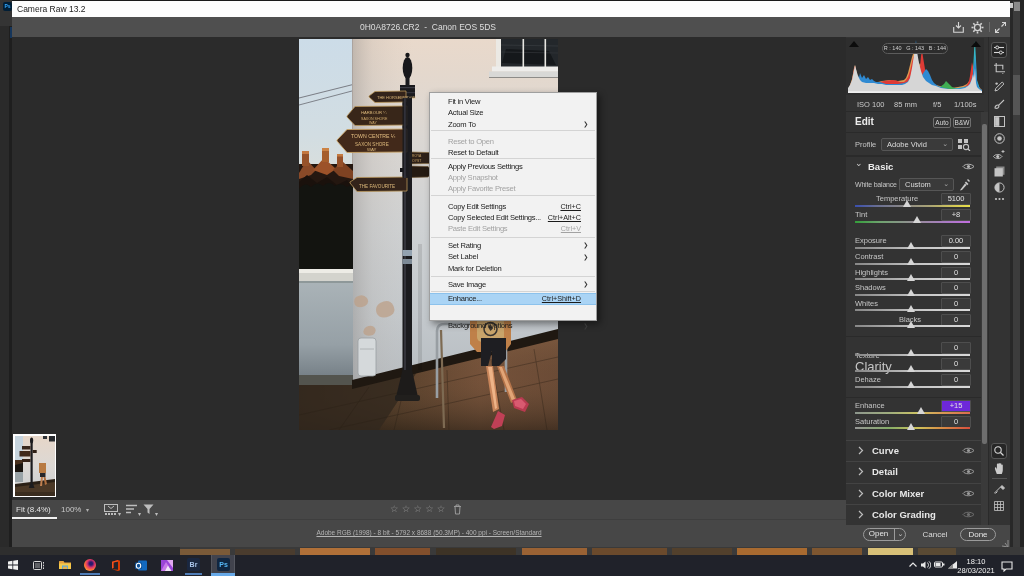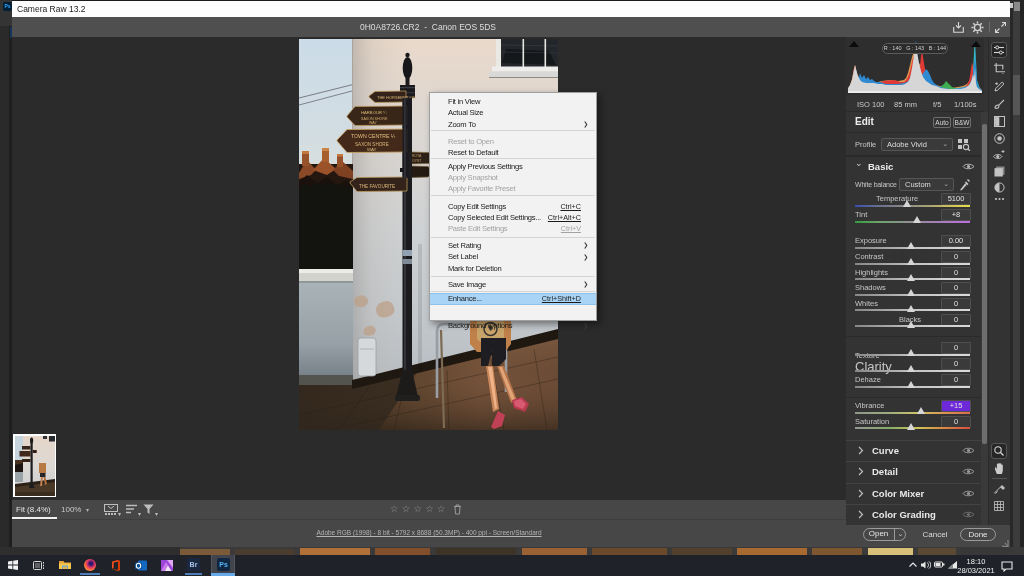--- a/index.html
+++ b/index.html
@@ -405,21 +405,21 @@
       <div class="abs" style="left:941px;top:358px;width:30px;height:12px;background:#3a3a3a;border:1px solid #4e4e4e;border-radius:1px;color:#e2e2e2;font-size:7.5px;text-align:center;line-height:10px;">0</div>
       <div class="abs" style="left:855px;top:369.5px;width:115px;height:2px;background:linear-gradient(90deg,#878787,#c6c6c6 55%,#dadada);"></div>
       <div class="abs" style="left:907px;top:365px;width:0;height:0;border-left:4px solid transparent;border-right:4px solid transparent;border-bottom:7px solid #d6d6d6;"></div>
 
       <div class="abs" style="left:855px;top:375px;font-size:7.5px;color:#c6c6c6;">Dehaze</div>
       <div class="abs" style="left:941px;top:374px;width:30px;height:12px;background:#3a3a3a;border:1px solid #4e4e4e;border-radius:1px;color:#e2e2e2;font-size:7.5px;text-align:center;line-height:10px;">0</div>
       <div class="abs" style="left:855px;top:385.5px;width:115px;height:2px;background:linear-gradient(90deg,#878787,#c6c6c6 55%,#dadada);"></div>
       <div class="abs" style="left:907px;top:381px;width:0;height:0;border-left:4px solid transparent;border-right:4px solid transparent;border-bottom:7px solid #d6d6d6;"></div>
       <div class="abs" style="left:846px;top:397px;width:135px;height:1px;background:#2a2a2a;"></div>
 
-      <div class="abs" style="left:855px;top:401px;font-size:7.5px;color:#c6c6c6;">Vibrance</div>
+      <div class="abs" style="left:855px;top:401px;font-size:7.5px;color:#c6c6c6;">Enhance</div>
       <div class="abs" style="left:941px;top:400px;width:30px;height:12px;background:#6d28d9;border:1px solid #4e4e4e;border-radius:1px;color:#e2e2e2;font-size:7.5px;text-align:center;line-height:10px;">+15</div>
       <div class="abs" style="left:855px;top:411.5px;width:115px;height:2px;background:linear-gradient(90deg,#8d968d,#9fae7e 30%,#cec463 55%,#d89a54 75%,#db6b4e);"></div>
       <div class="abs" style="left:917px;top:407px;width:0;height:0;border-left:4px solid transparent;border-right:4px solid transparent;border-bottom:7px solid #d6d6d6;"></div>
 
       <div class="abs" style="left:855px;top:416.5px;font-size:7.5px;color:#c6c6c6;">Saturation</div>
       <div class="abs" style="left:941px;top:415.5px;width:30px;height:12px;background:#3a3a3a;border:1px solid #4e4e4e;border-radius:1px;color:#e2e2e2;font-size:7.5px;text-align:center;line-height:10px;">0</div>
       <div class="abs" style="left:855px;top:427px;width:115px;height:2px;background:linear-gradient(90deg,#969696,#86ad68 30%,#cfc25a 55%,#d88e46 75%,#d8503e);"></div>
       <div class="abs" style="left:907px;top:422.5px;width:0;height:0;border-left:4px solid transparent;border-right:4px solid transparent;border-bottom:7px solid #d6d6d6;"></div>
     </div>
 

